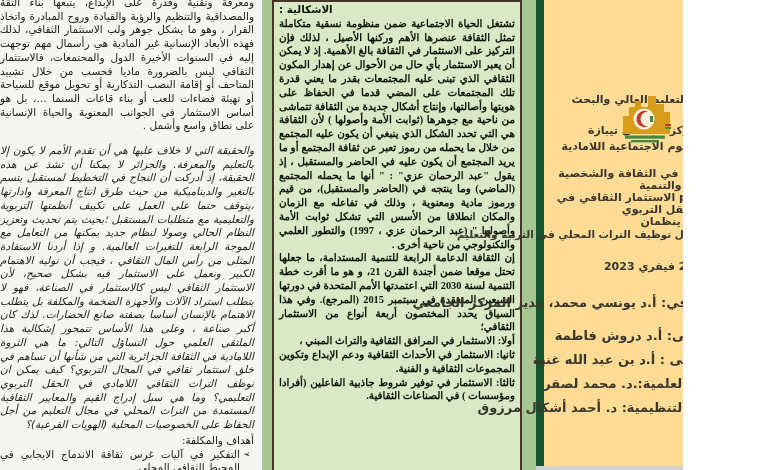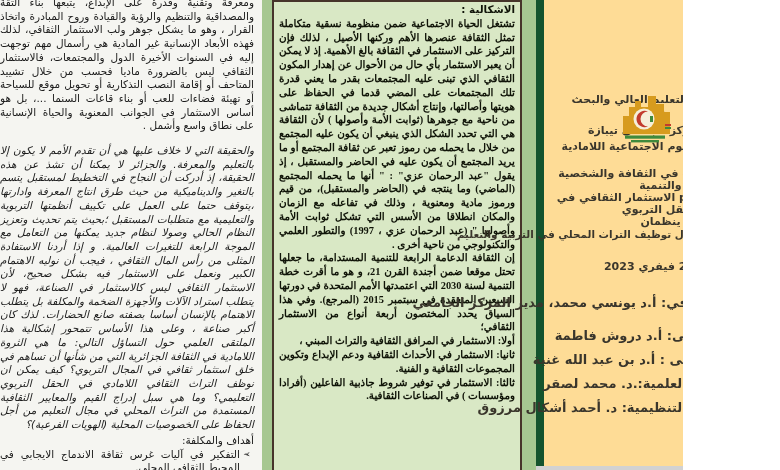--- a/index.html
+++ b/index.html
@@ -26,21 +26,21 @@
   }
   .obj-item .obj-text{flex:1;text-align:justify;}
   
   .col-mid{
     position:absolute;left:272px;top:0;width:250px;height:478px;
     background:#d9e8c5;border:2px solid #46342a;border-bottom:none;
     box-sizing:border-box;padding:1px 5px 2px 5px;
     color:#101408;font-size:10.4px;line-height:13.8px;
     font-weight:bold;text-align:justify;
   }
-  .col-mid .heading{text-align:right;}
+  .col-mid .heading{text-align:left;}
   .col-mid p{margin:0;font-family:Liberation Serif, serif;}
   
   .col-right{
     position:absolute;left:536px;top:0;width:244px;height:466px;
     background:#fedc96;border-left:8px solid #14532d;
     border-right:5px solid #f8cd7e;
     box-sizing:border-box;padding:92px 6px 0 8px;
     color:#3a362c;font-weight:bold;font-size:11px;text-align:center;
   }
   .bottom-strip{

